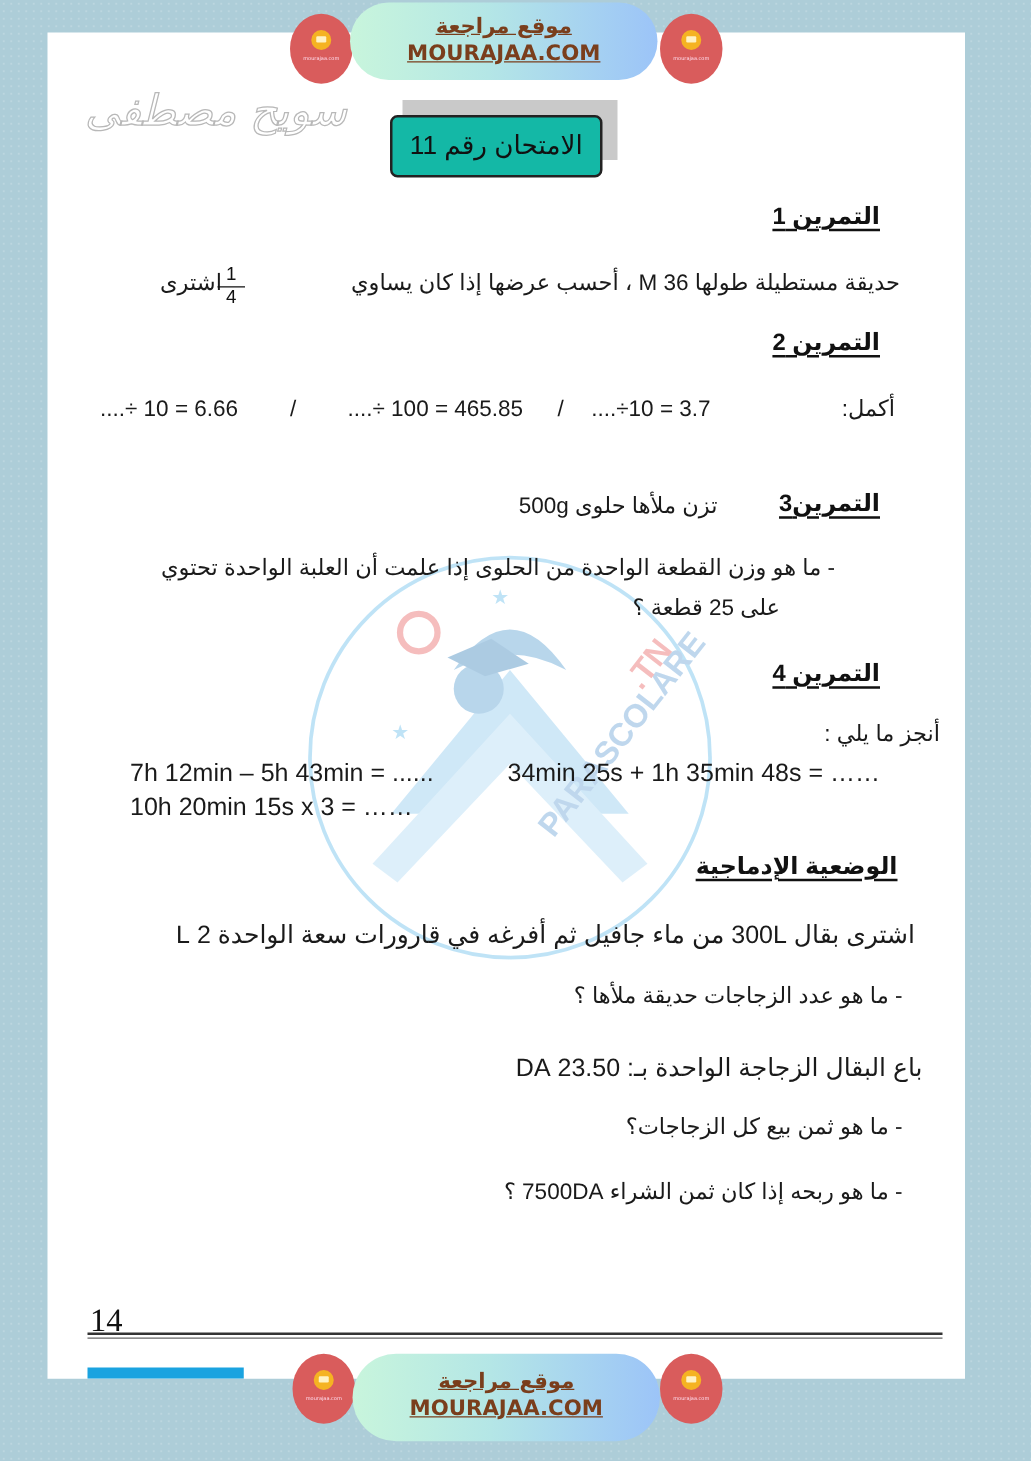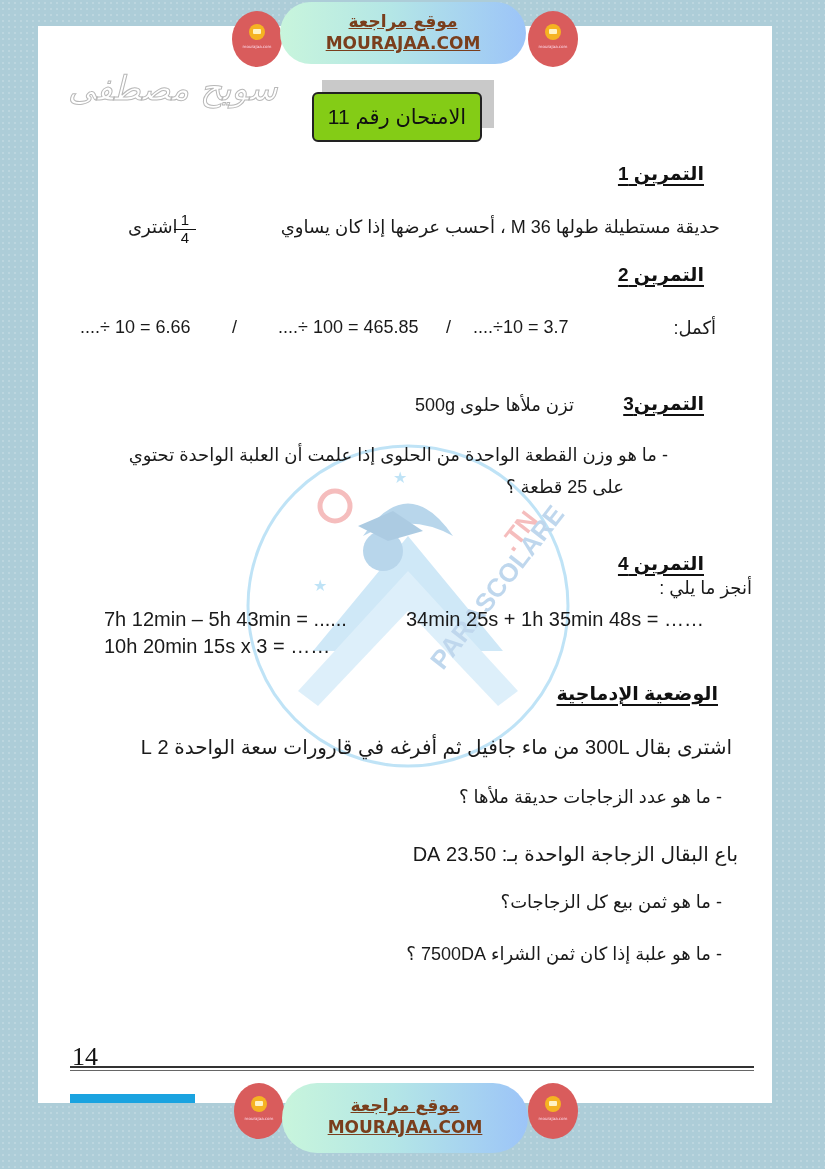--- a/index.html
+++ b/index.html
@@ -49,21 +49,21 @@
   }
   .logo-text {
     position: absolute; left: 0; right: 0; top: 33px; font-size: 4px; color: #fde;
     text-align: center; line-height: 5px; font-family: "DejaVu Sans", sans-serif;
   }
 
   
   .title-shadow { position: absolute; left: 284px; top: 54px; width: 172px; height: 48px; background: #c9c9c9; }
   .title-box {
     position: absolute; left: 274px; top: 66px; width: 170px; height: 50px;
-    border: 2px solid #222; border-radius: 6px; background: #84cc16;
+    border: 2px solid #222; border-radius: 6px; background: #14b8a6;
     font-size: 21px; line-height: 46px; text-align: center; direction: rtl;
   }
 
   .signature {
     position: absolute; left: 30px; top: 42px; font-family: "DejaVu Serif", serif;
     font-size: 34px; color: #cfcfcf; direction: rtl; white-space: nowrap;
     -webkit-text-stroke: 1px #b8b8b8; color: transparent; font-style: italic; text-align: right;
   }
 
   .ex-title {
@@ -139,32 +139,32 @@
     <div class="txt ltr" style="left:408px; top:291px;">/</div>
     <div class="txt ltr" style="left:240px; top:291px;">....÷ 100 = 465.85</div>
     <div class="txt ltr" style="left:194px; top:291px;">/</div>
     <div class="txt ltr" style="left:42px; top:291px;">....÷ 10 = 6.66</div>
 
     <div class="ex-title" style="top:366px;">التمرين3</div>
     <div class="txt rtl" style="right:198px; top:368px;">تزن ملأها حلوى 500g</div>
     <div class="txt rtl" style="right:104px; top:418px;">-   ما هو وزن القطعة الواحدة من الحلوى إذا علمت أن العلبة الواحدة تحتوي</div>
     <div class="txt rtl" style="right:148px; top:450px;">على 25 قطعة ؟</div>
 
-    <div class="ex-title" style="top:502px;margin-top:24px;">التمرين 4</div>
+    <div class="ex-title" style="top:502px;">التمرين 4</div>
     <div class="txt rtl" style="right:20px; top:551px;">أنجز ما يلي :</div>
     <div class="txt ltr txt-lg" style="left:66px; top:582px;">7h 12min – 5h 43min = ......</div>
     <div class="txt ltr txt-lg" style="left:368px; top:582px;">34min 25s + 1h 35min 48s = ……</div>
     <div class="txt ltr txt-lg" style="left:66px; top:609px;">10h 20min 15s x 3 = ……</div>
 
     <div class="ex-title" style="right:54px; top:656px;">الوضعية الإدماجية</div>
     <div class="txt rtl txt-lg" style="right:40px; top:709px;">اشترى بقال 300L من ماء جافيل ثم أفرغه في قارورات سعة الواحدة 2 L</div>
     <div class="txt rtl" style="right:50px; top:760px;">-   ما هو عدد الزجاجات حديقة ملأها ؟</div>
     <div class="txt rtl txt-lg" style="right:34px; top:816px;">باع البقال الزجاجة الواحدة بـ: 23.50 DA</div>
     <div class="txt rtl" style="right:50px; top:865px;">-   ما هو ثمن بيع كل الزجاجات؟</div>
-    <div class="txt rtl" style="right:50px; top:917px;">-   ما هو علبة إذا كان ثمن الشراء  7500DA ؟</div>
+    <div class="txt rtl" style="right:50px; top:917px;">-   ما هو ربحه إذا كان ثمن الشراء  7500DA ؟</div>
 
     <div class="footer-num">14</div>
     <div class="footer-rule1"></div>
     <div class="footer-rule2"></div>
     <div class="footer-bar"></div>
   </div>
 </div>
 
 <div class="logo-circle" style="left:234px; top:1083px;">
   <span class="logo-dot"></span>

